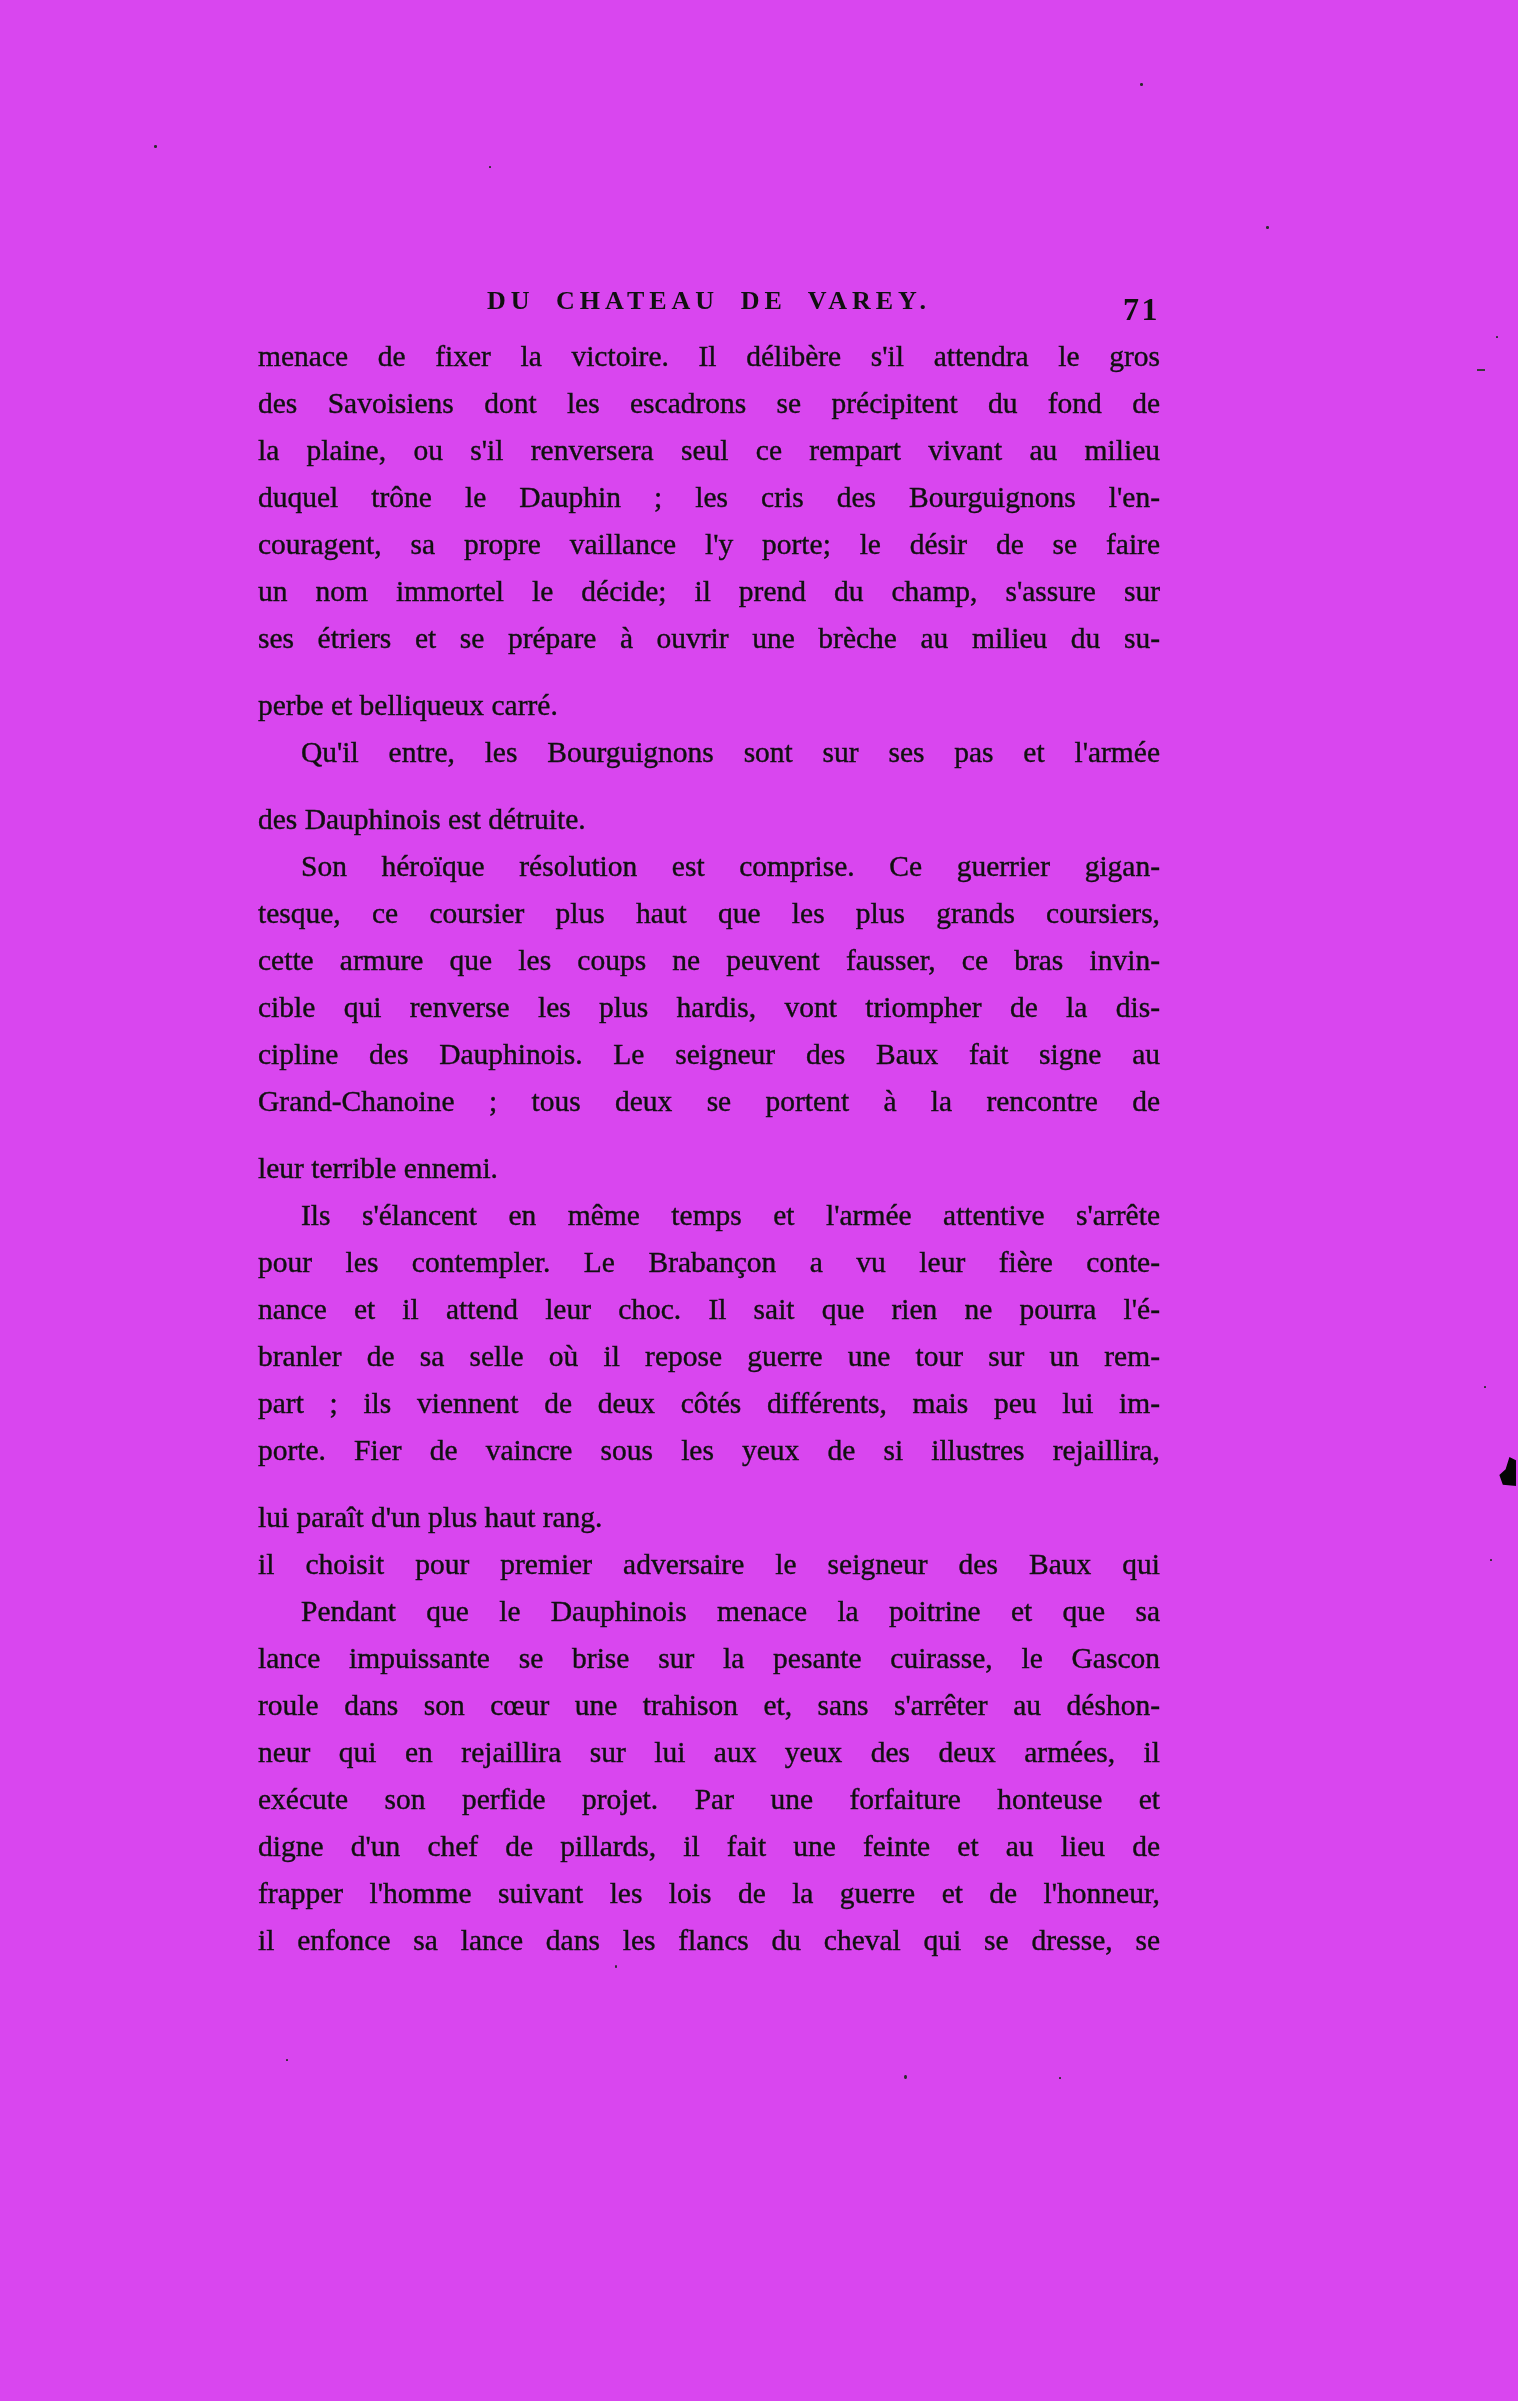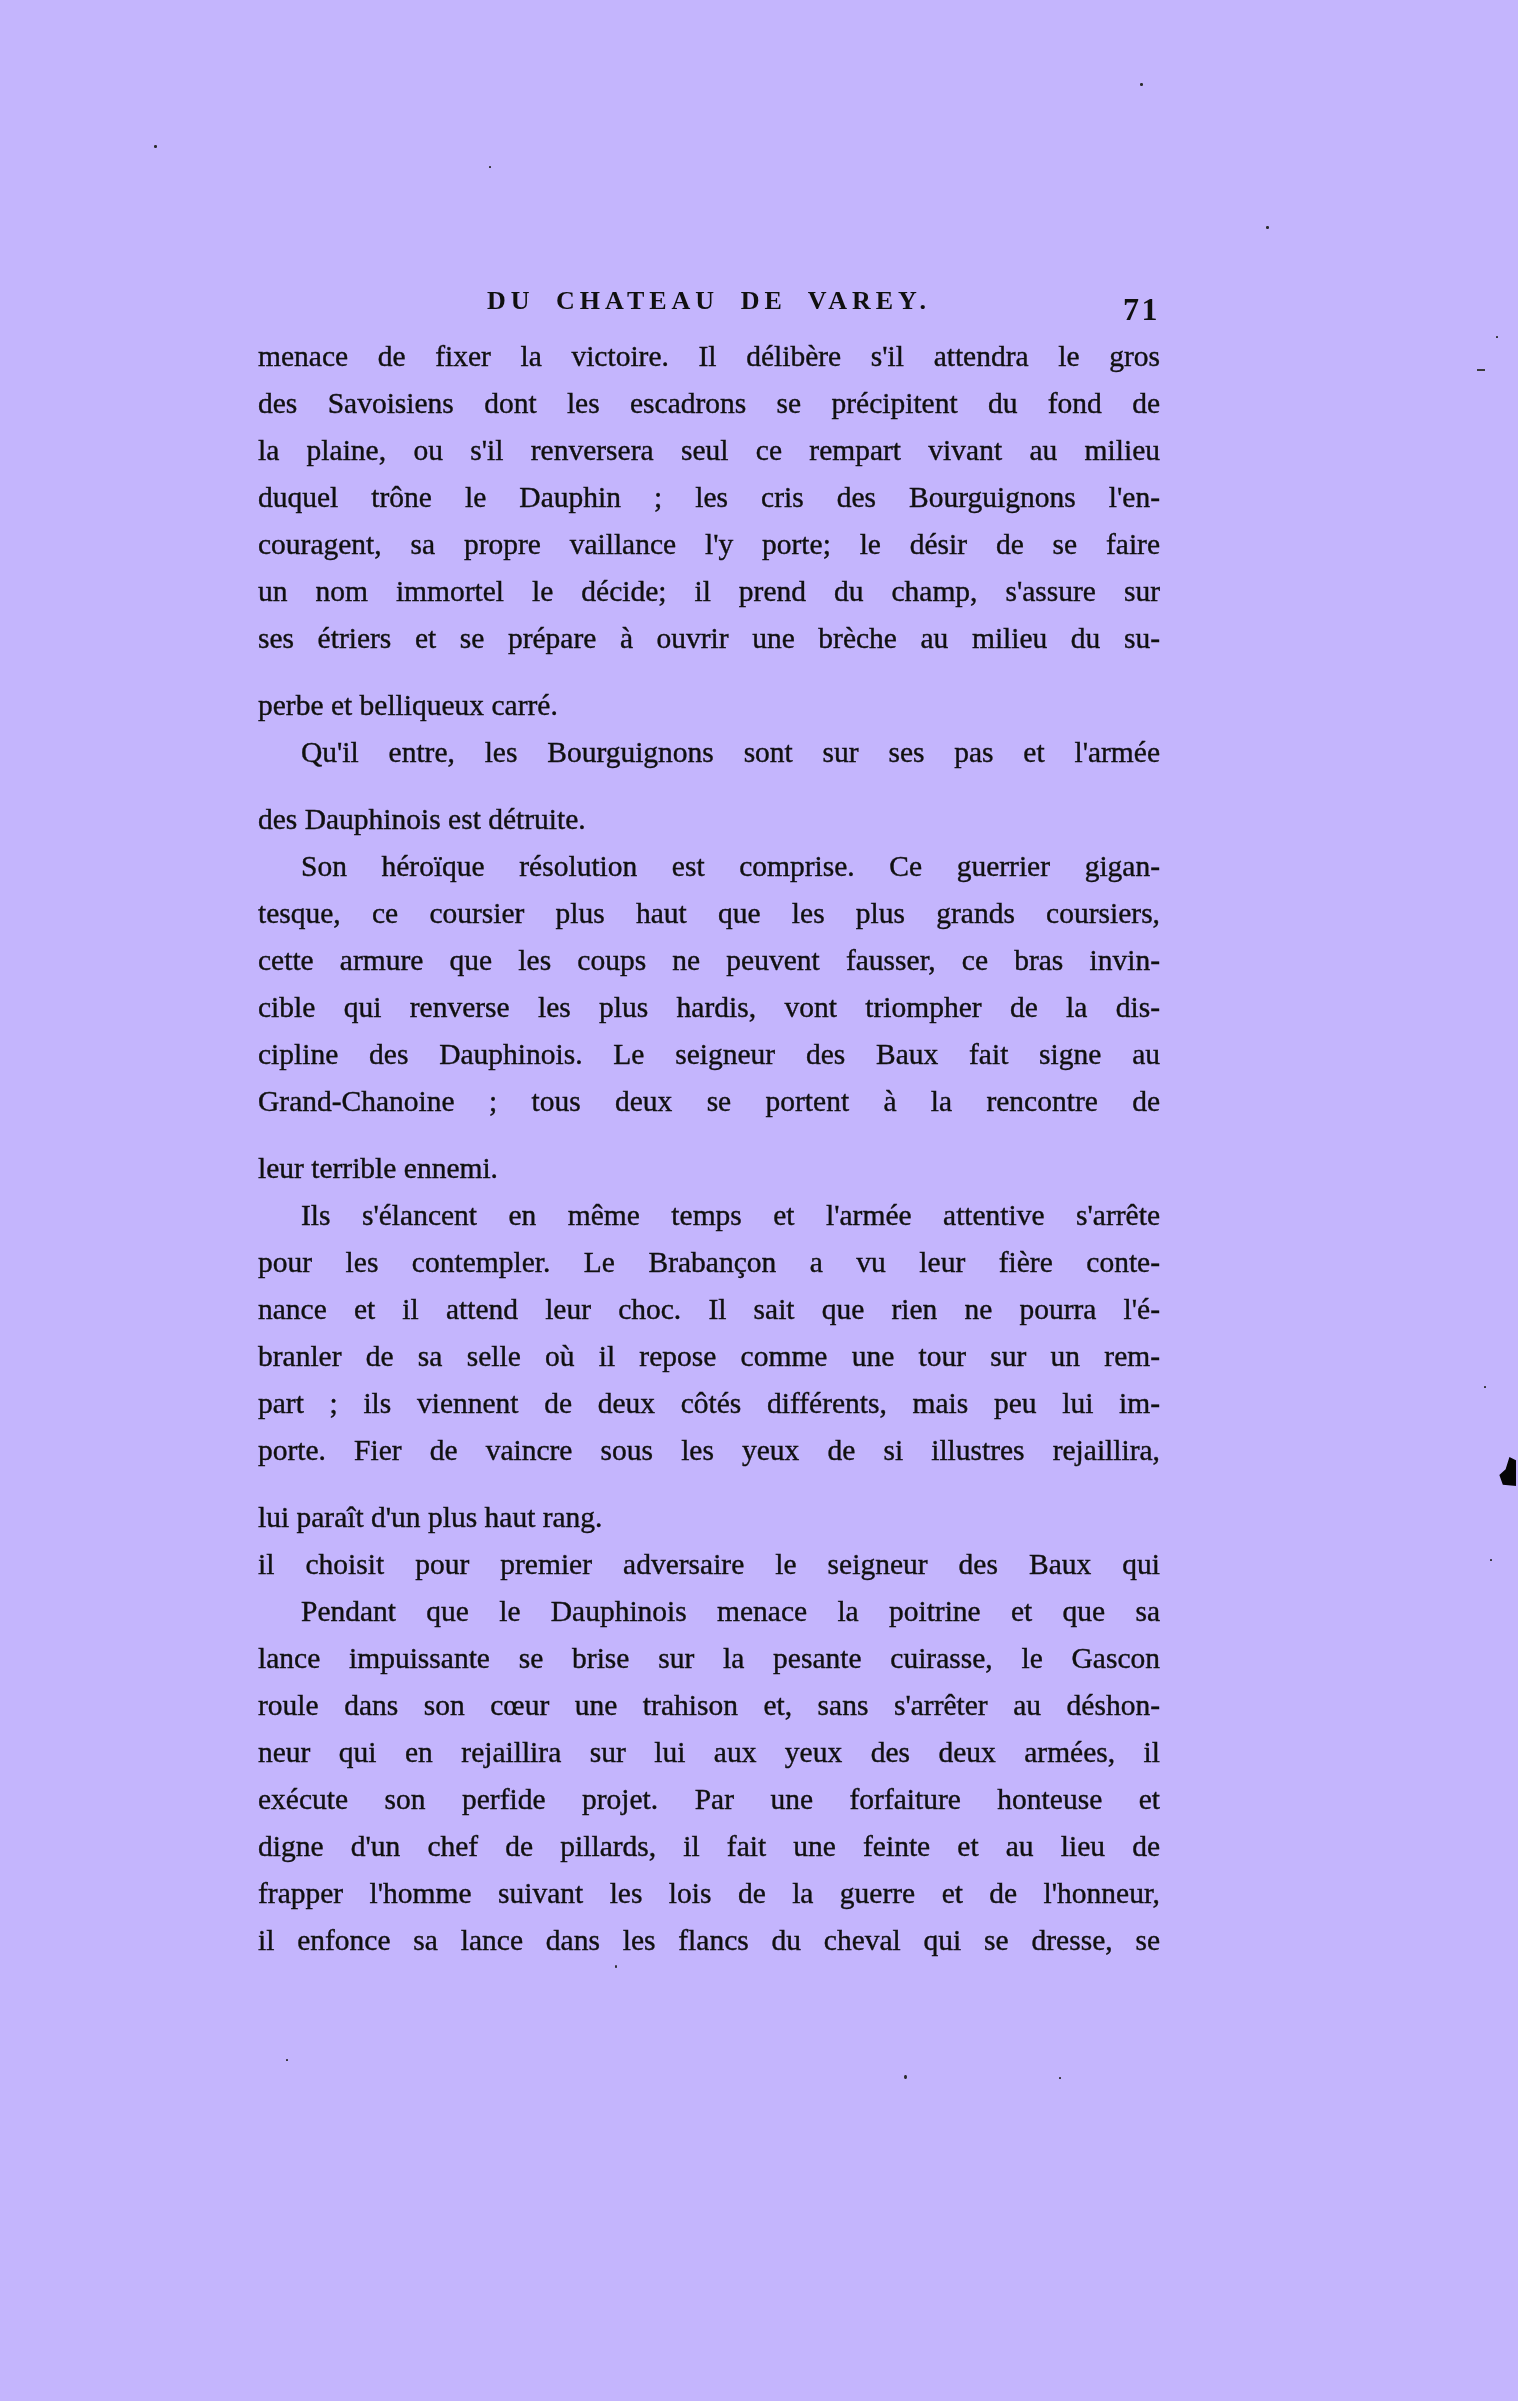--- a/index.html
+++ b/index.html
@@ -1,20 +1,20 @@
 <!DOCTYPE html>
 <html style="font-size:13.3px"><head>
 <meta charset="utf-8">
 <style>
   html, body { margin: 0; padding: 0; background: #e8e8e4; }
   .page {
     position: relative;
     width: 1518px;
     height: 2401px;
-    background: #c4b5fd;
+    background: #d946ef;
     font-family: "Liberation Serif", "DejaVu Serif", serif;
     color: #101010;
     overflow: hidden;
   }
   .running-header {
     position: absolute;
     top: 286px;
     left: 258px;
     width: 902px;
     text-align: center;
@@ -103,21 +103,21 @@
       <div class="line indent">Son héroïque résolution est comprise. Ce guerrier gigan-</div>
       <div class="line">tesque, ce coursier plus haut que les plus grands coursiers,</div>
       <div class="line">cette armure que les coups ne peuvent fausser, ce bras invin-</div>
       <div class="line">cible qui renverse les plus hardis, vont triompher de la dis-</div>
       <div class="line">cipline des Dauphinois. Le seigneur des Baux fait signe au</div>
       <div class="line">Grand-Chanoine ; tous deux se portent à la rencontre de</div>
       <div class="line end">leur terrible ennemi.</div>
       <div class="line indent">Ils s'élancent en même temps et l'armée attentive s'arrête</div>
       <div class="line">pour les contempler. Le Brabançon a vu leur fière conte-</div>
       <div class="line">nance et il attend leur choc. Il sait que rien ne pourra l'é-</div>
-      <div class="line">branler de sa selle où il repose comme une tour sur un rem-</div>
+      <div class="line">branler de sa selle où il repose guerre une tour sur un rem-</div>
       <div class="line">part ; ils viennent de deux côtés différents, mais peu lui im-</div>
       <div class="line">porte. Fier de vaincre sous les yeux de si illustres rejaillira,</div>
       <div class="line end">lui paraît d'un plus haut rang.</div>
       <div class="line">il choisit pour premier adversaire le seigneur des Baux qui</div>
       <div class="line indent">Pendant que le Dauphinois menace la poitrine et que sa</div>
       <div class="line">lance impuissante se brise sur la pesante cuirasse, le Gascon</div>
       <div class="line">roule dans son cœur une trahison et, sans s'arrêter au déshon-</div>
       <div class="line">neur qui en rejaillira sur lui aux yeux des deux armées, il</div>
       <div class="line">exécute son perfide projet. Par une forfaiture honteuse et</div>
       <div class="line">digne d'un chef de pillards, il fait une feinte et au lieu de</div>

